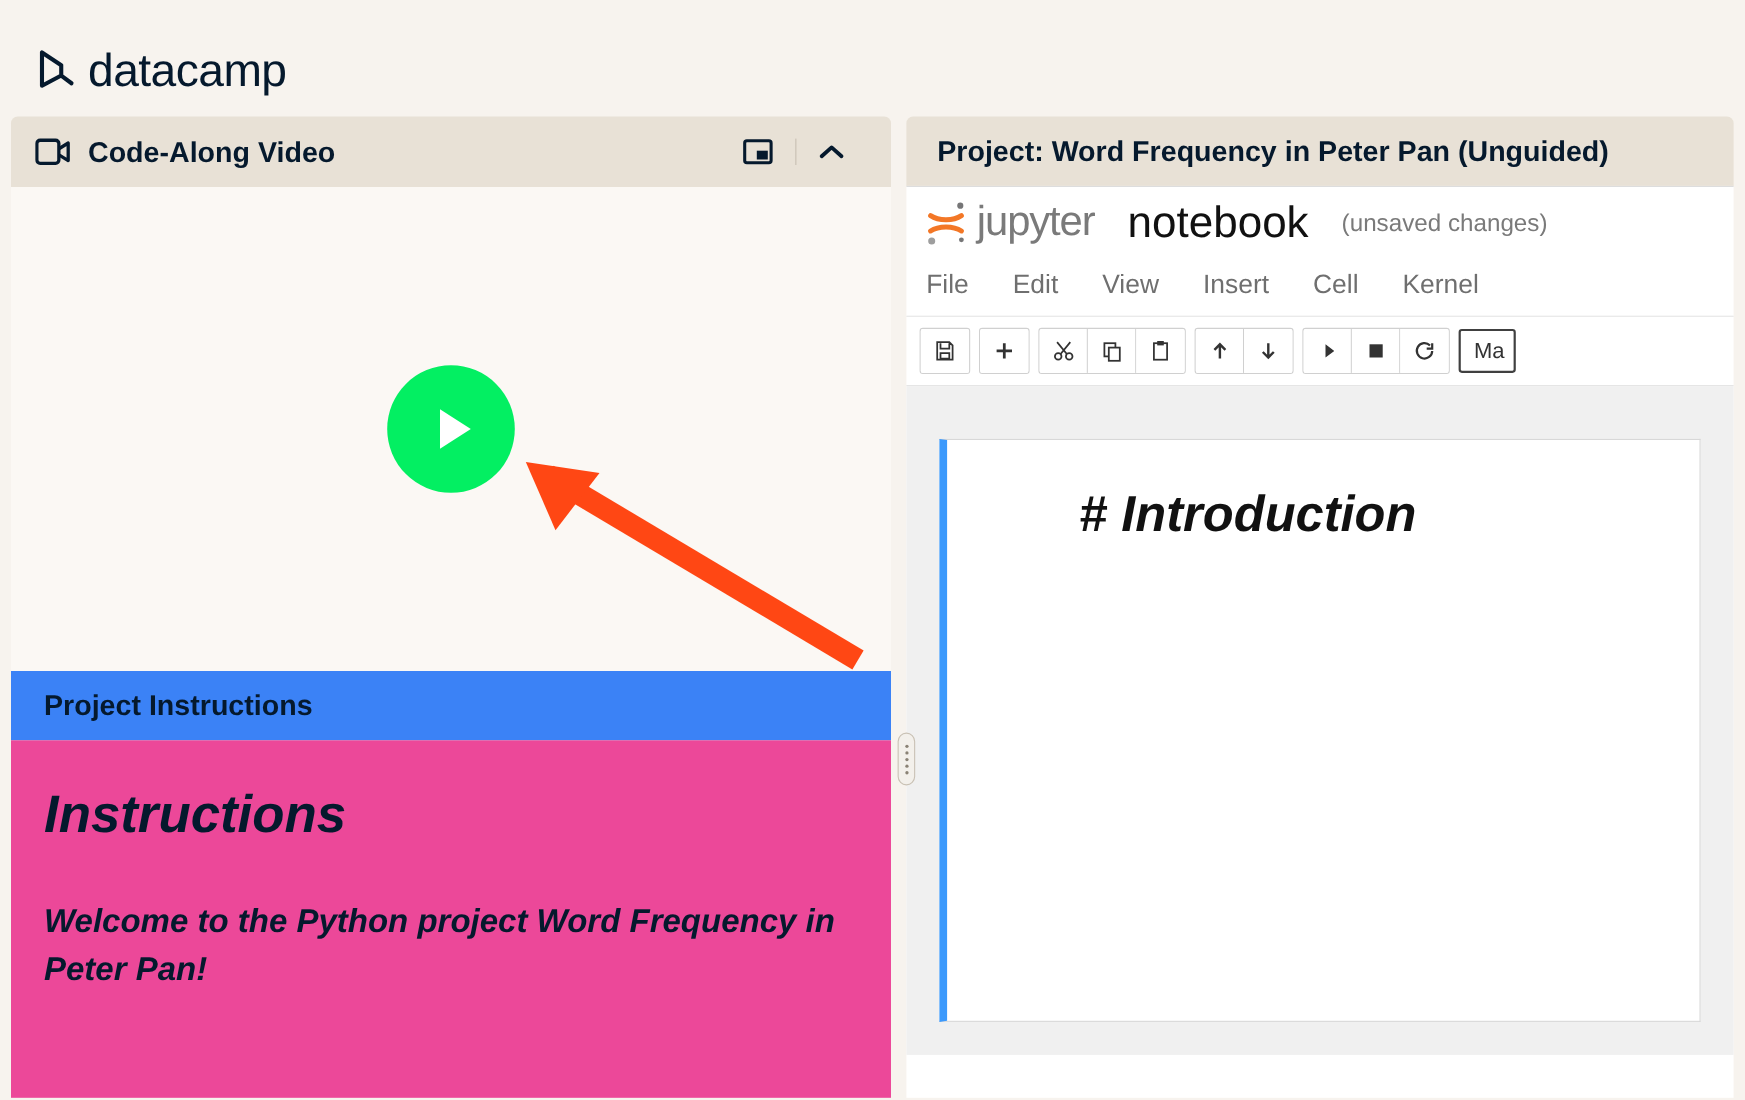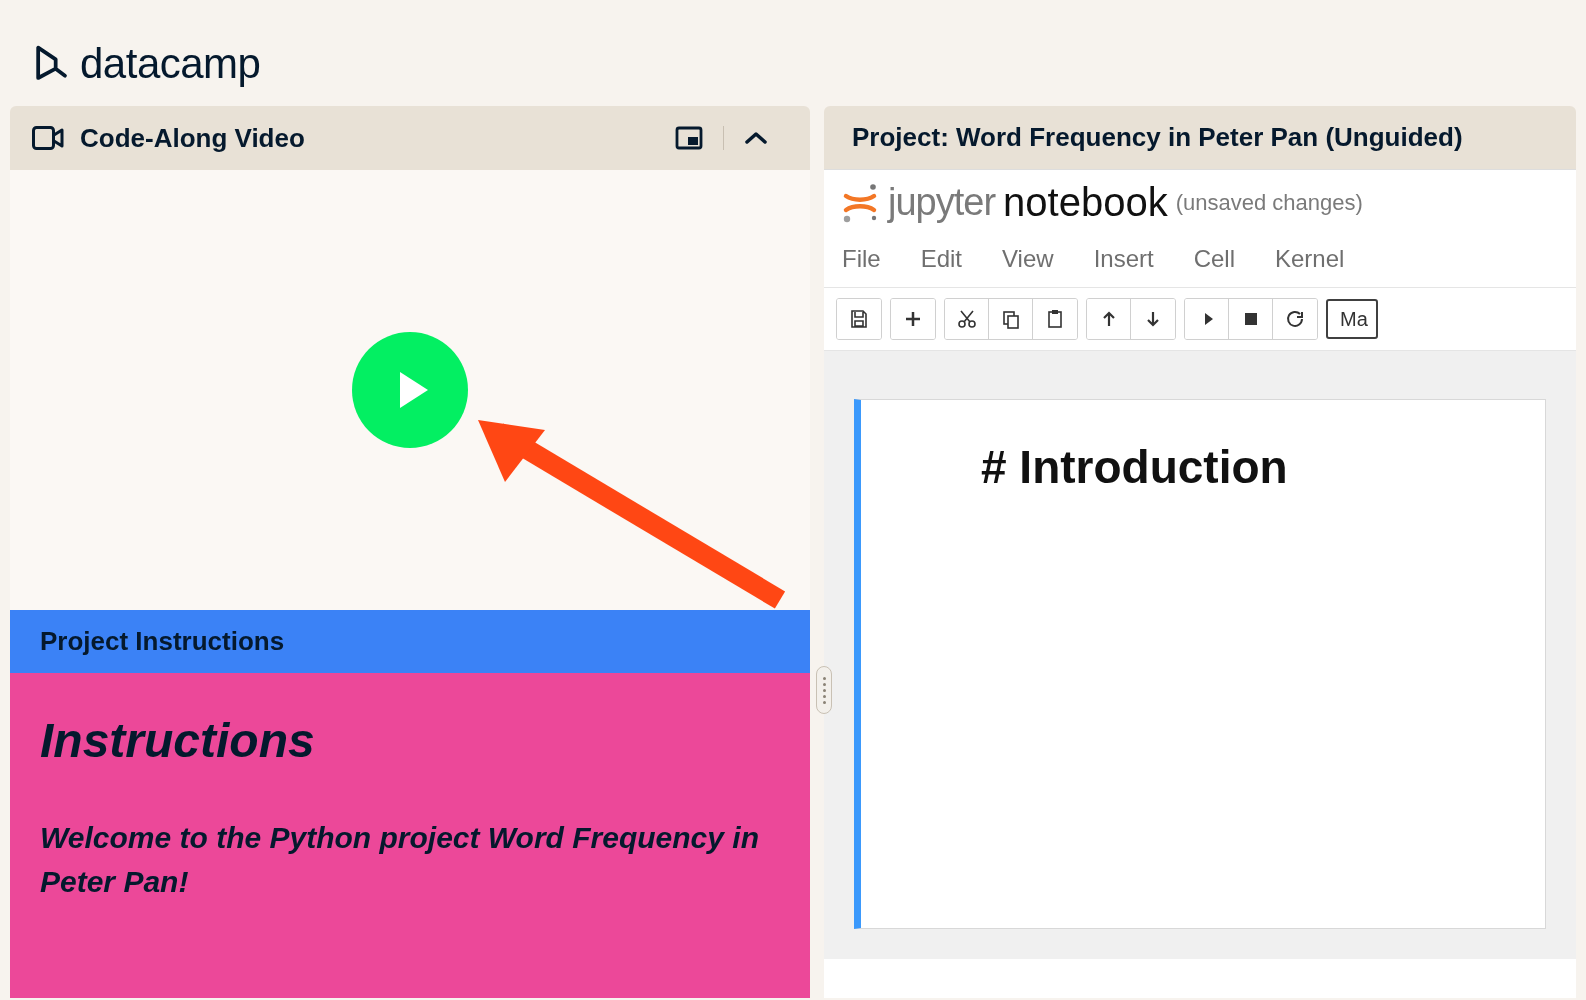--- a/index.html
+++ b/index.html
@@ -149,21 +149,21 @@
     }
     .jupyter-area {
       background: white;
       flex: 1;
       border-top: 1px solid #ddd;
     }
     .jupyter-header {
       padding: 10px 14px 12px;
       display: flex;
       align-items: center;
-      gap: 8px;
+      gap: 30px;
     }
     .jupyter-logo {
       display: flex;
       align-items: center;
       gap: 6px;
     }
     .jupyter-text {
       font-size: 38px;
       color: #7a7a7a;
       font-weight: 400;
@@ -222,20 +222,21 @@
       align-items: center;
       border: 2px solid #404040;
       border-radius: 3px;
       font-size: 20px;
       color: #333;
     }
     .notebook-content {
       background: #f0f0f0;
       padding: 48px 30px 30px 30px;
       height: calc(100% - 220px);
+      font-style: italic;
     }
     .cell {
       background: white;
       border: 1px solid #d8d8d8;
       border-left: 7px solid #3b99fc;
       padding: 40px 50px 380px 120px;
       height: 100%;
     }
     .cell-heading {
       font-size: 46px;

